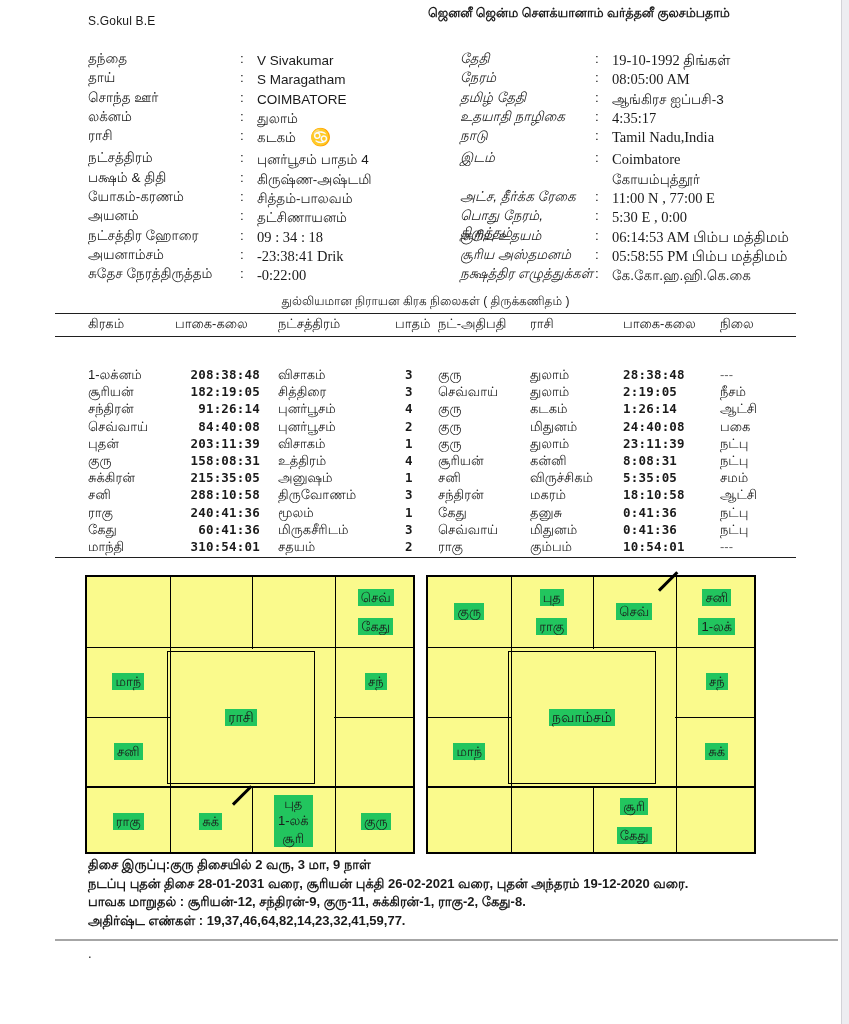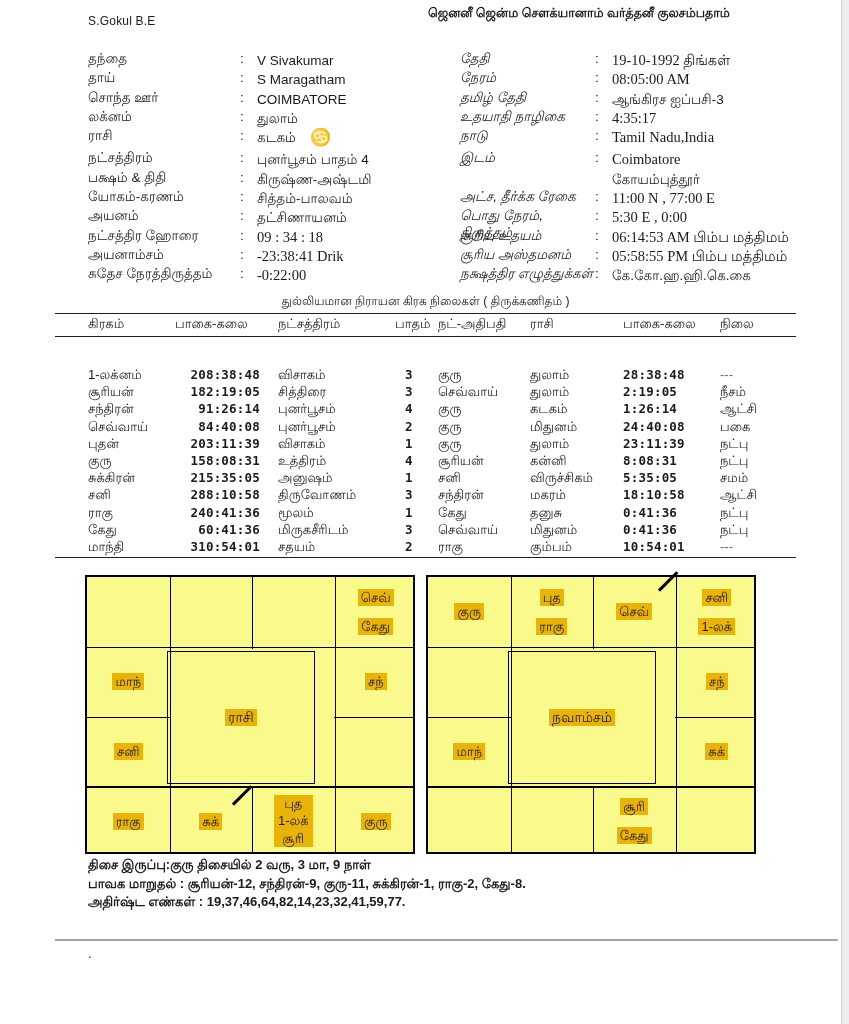--- a/index.html
+++ b/index.html
@@ -44,21 +44,21 @@
 
   
   .schart{position:absolute;width:330px;height:279px;border:2px solid #000;box-sizing:border-box;}
   #rasi-chart{left:85px;top:575px;}
   #navamsa-chart{left:426px;top:575px;}
   .vline{position:absolute;top:0;width:1.4px;height:100%;background:#000;}
   .hline2{position:absolute;left:0;height:1.4px;width:100%;background:#000;}
   .cpatch{position:absolute;left:84px;top:71.5px;width:163px;height:137.5px;}
   .cinner{position:absolute;left:80px;top:74px;width:146px;height:131px;border:1.5px solid #000;display:flex;align-items:center;justify-content:center;}
   .ccell{position:absolute;width:82.5px;height:69.75px;display:flex;flex-direction:column;align-items:center;justify-content:center;gap:12px;box-sizing:border-box;}
-  .plabel{background:#eab308;padding:0 3px;font-size:13px;line-height:17px;white-space:nowrap;}
+  .plabel{background:#22c55e;padding:0 3px;font-size:13px;line-height:17px;white-space:nowrap;}
   .plabel.tight{line-height:17.5px;text-align:center;padding:0 4px;}
   .ctitle{font-size:14px;}
   .lagna{position:absolute;width:26px;height:2.6px;background:#000;transform:rotate(-45deg);}
 
   
   #footer{left:88px;top:856px;width:730px;font-size:13px;font-weight:600;line-height:18.6px;}
   #gray-rule{left:55px;top:939px;width:783px;height:2px;}
   #end-dot{left:88px;top:946px;font-size:13px;}
   #edge-strip{right:0;top:0;width:7px;height:1024px;background:#ededf1;border-left:1px solid #d2d2d7;}
 </style>
@@ -401,18 +401,19 @@
     </div>
     <div class="ccell" style="left: 165px; top: 209.25px;">
       <span class="plabel">சூரி</span>
       <span class="plabel">கேது</span>
     </div>
     <div class="lagna" style="left: 226.5px; top: 3.3px;"></div>
   </div>
 
 <div class="abs" id="footer">
     <div>திசை இருப்பு:குரு திசையில் 2 வரு, 3 மா, 9 நாள்</div>
+    <div>நடப்பு புதன் திசை 28-01-2031 வரை, சூரியன் புக்தி 26-02-2021 வரை, புதன் அந்தரம் 19-12-2020 வரை.</div>
     <div>பாவக மாறுதல் : சூரியன்-12, சந்திரன்-9, குரு-11, சுக்கிரன்-1, ராகு-2, கேது-8.</div>
     <div>அதிர்ஷ்ட எண்கள் : 19,37,46,64,82,14,23,32,41,59,77.</div>
   </div>
 <div class="abs" id="gray-rule" style="background: rgb(166, 166, 166);"></div>
 <div class="abs" id="end-dot">.</div>
 <div class="abs" id="edge-strip"></div>
 
 </body></html>

